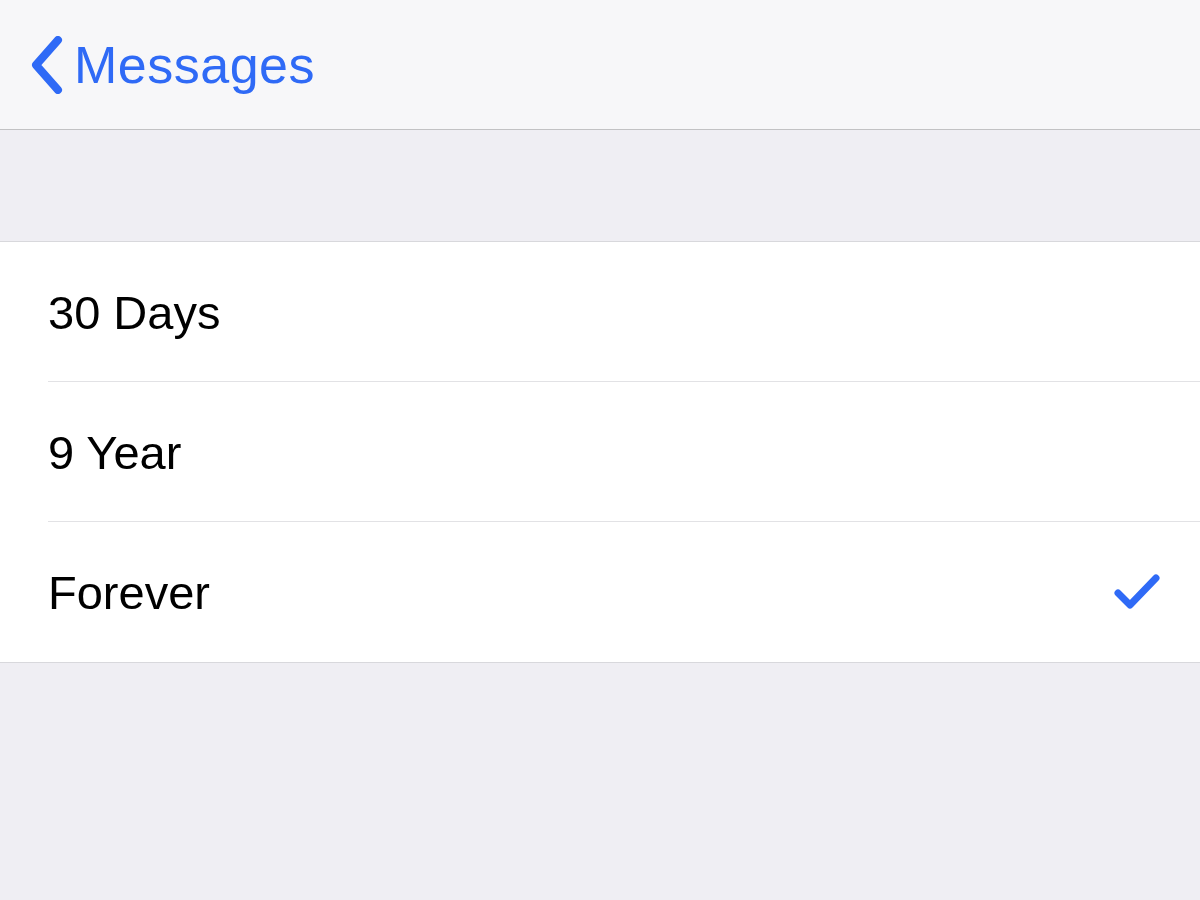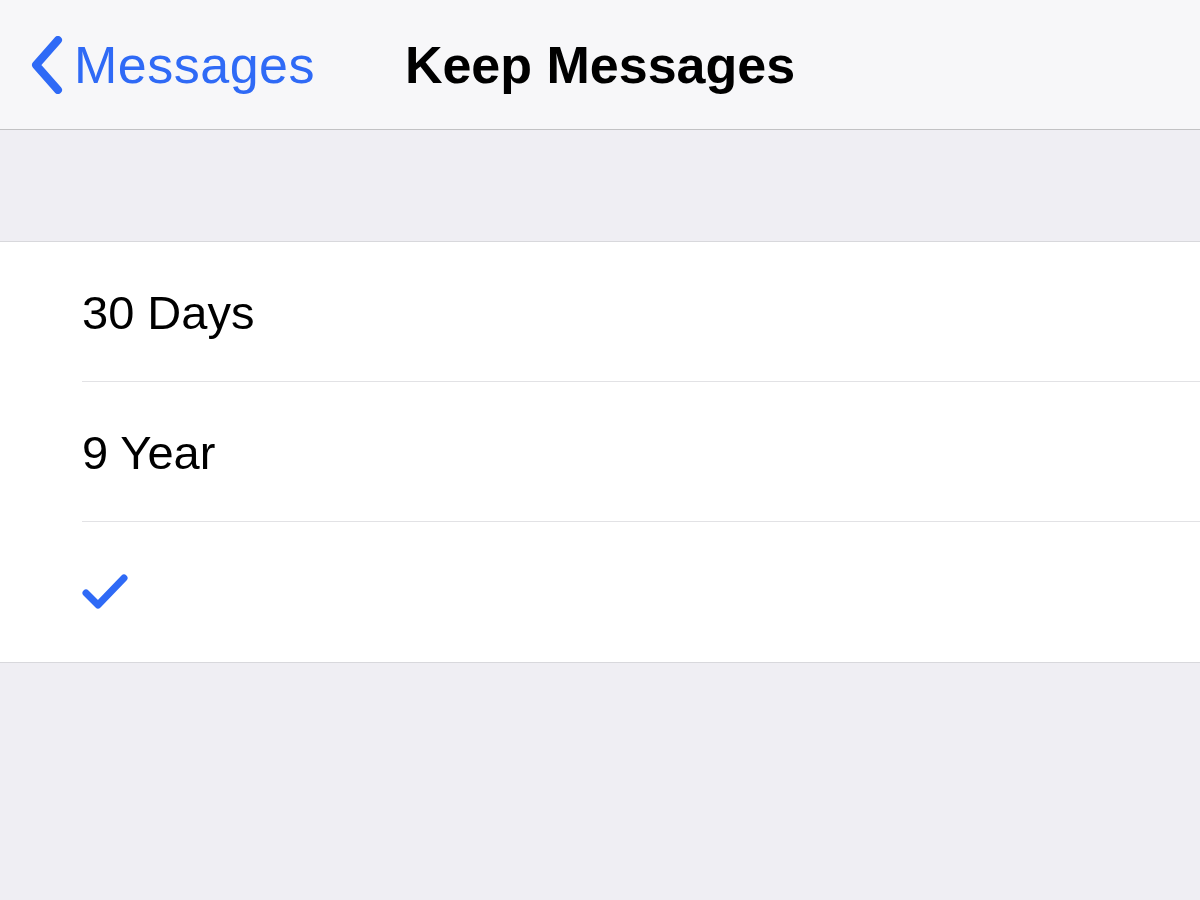--- a/index.html
+++ b/index.html
@@ -53,21 +53,20 @@
       letter-spacing: 0px;
     }
     .spacer {
       height: 112px;
       background: #efeef3;
       border-bottom: 1px solid #d8d8dc;
     }
     .option-list {
       background: #fff;
       border-bottom: 1px solid #d8d8dc;
-      padding-left: 34px;
     }
     .option-row {
       display: flex;
       align-items: center;
       justify-content: space-between;
       height: 140px;
       padding-left: 48px;
       padding-right: 40px;
       cursor: pointer;
       position: relative;
@@ -96,30 +95,30 @@
 </head>
 <body>
 
 <div class="navbar">
   <div class="back-button">
     <svg class="back-chevron" viewBox="0 0 36 58" fill="none">
       <polyline points="30,4 8,29 30,54" stroke="currentColor" stroke-width="8" stroke-linecap="round" stroke-linejoin="round"></polyline>
     </svg>
     <span class="back-label">Messages</span>
   </div>
-  <div class="nav-title">Keep Messages</div>
 </div>
 
 <div class="spacer"></div>
 
 <div class="option-list">
   <div class="option-row">
     <span class="option-label">30 Days</span>
   </div>
   <div class="option-row">
     <span class="option-label">9 Year</span>
   </div>
   <div class="option-row">
+    <span class="option-label">Forever</span>
     <svg class="checkmark" viewBox="0 0 46 40" fill="none">
       <polyline points="4,21 16,33 42,6" stroke="currentColor" stroke-width="7" stroke-linecap="round" stroke-linejoin="round"></polyline>
     </svg>
   </div>
 </div>
 
 </body></html>

